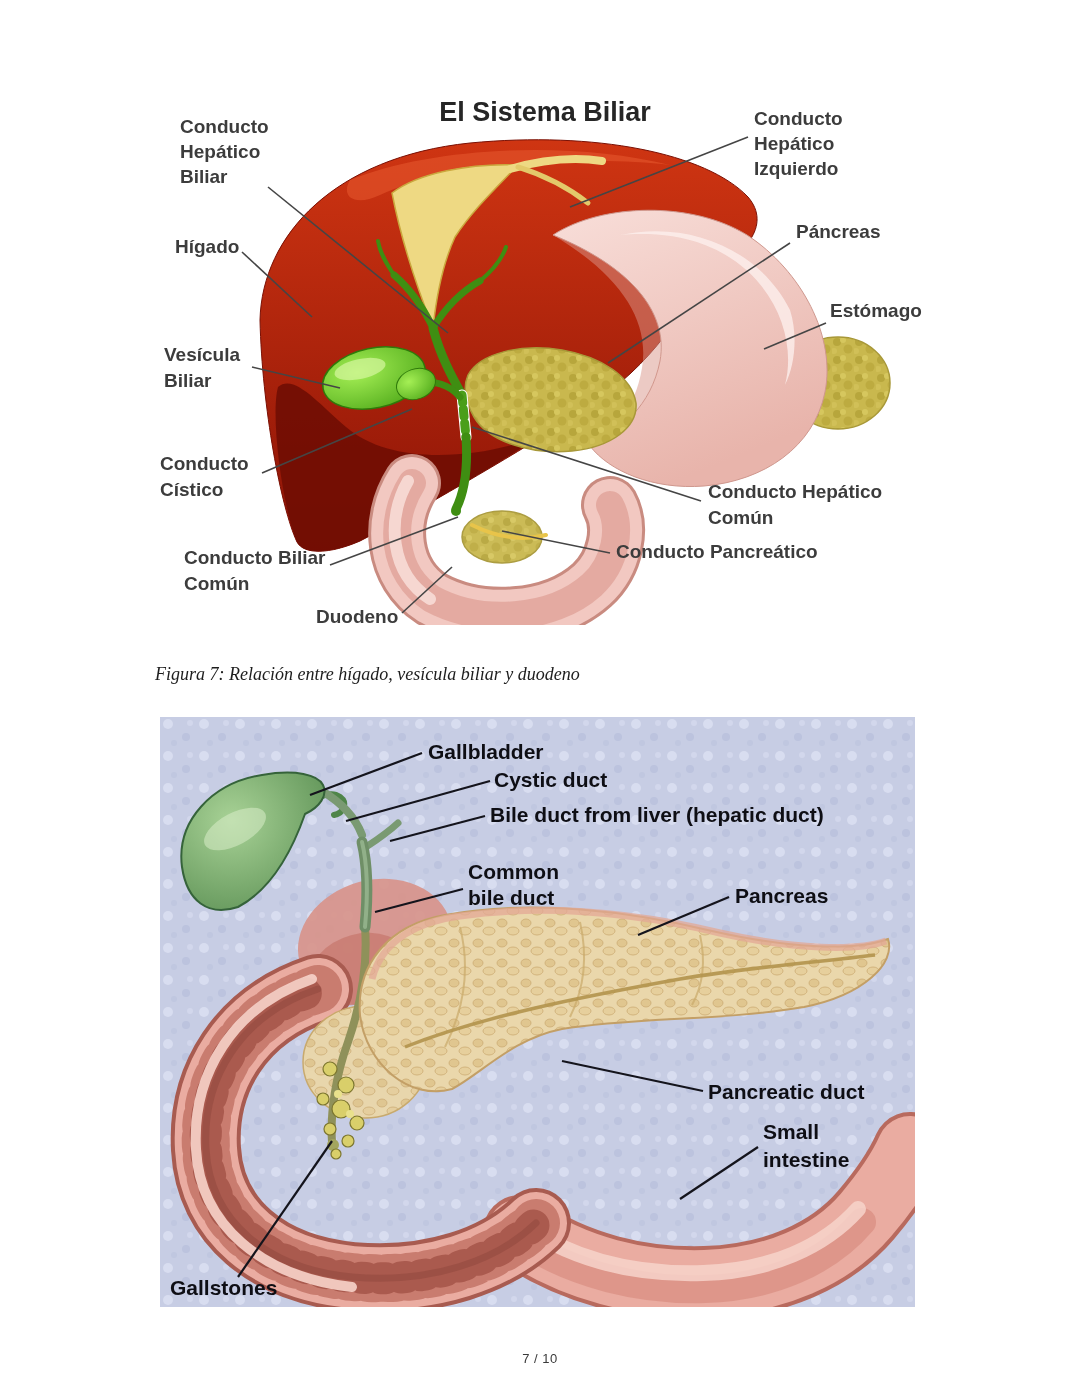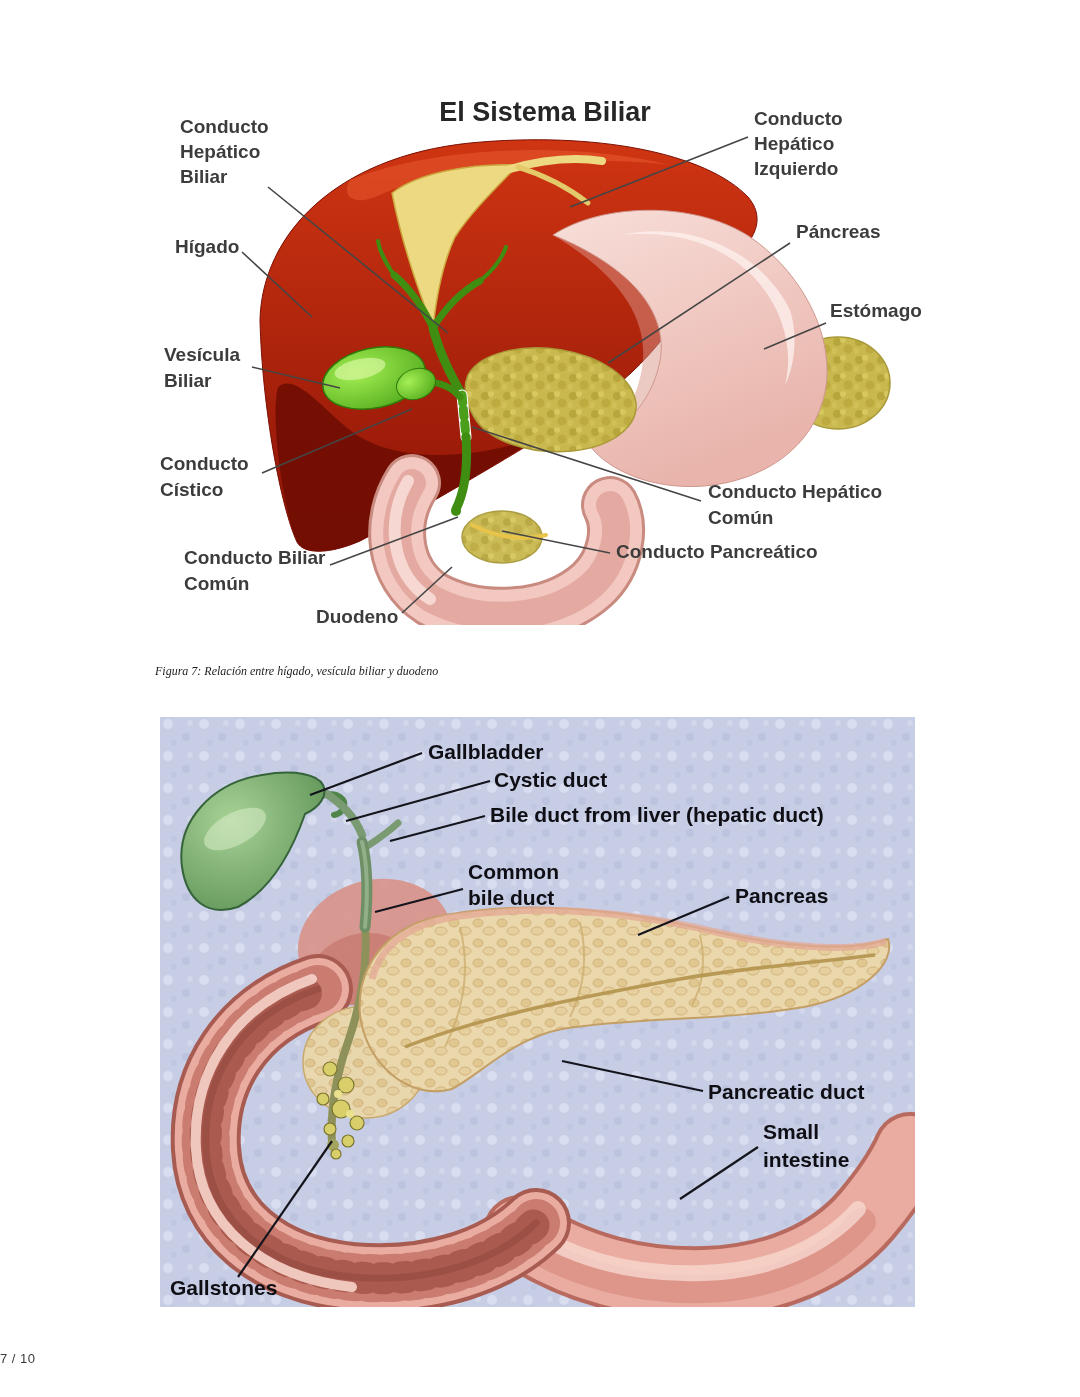--- a/index.html
+++ b/index.html
@@ -3,22 +3,22 @@
 <meta charset="utf-8">
 <style>
   html,body{margin:0;padding:0;background:#ffffff;}
   .page{position:relative;width:1080px;height:1397px;background:#ffffff;
         font-family:"Liberation Sans",sans-serif;overflow:hidden;}
   figure{margin:0;padding:0;}
   .fig1{position:absolute;left:150px;top:85px;width:780px;height:540px;}
   .fig2{position:absolute;left:160px;top:700px;width:755px;height:590px;margin-top:17px;}
   .caption{position:absolute;left:155px;top:664px;width:640px;
            font-family:"Liberation Serif",serif;font-style:italic;
-           font-size:12px;color:#1d1d1d;}
-  .footer{position:absolute;left:0;top:1351px;width:100%;
+           font-size:18px;color:#1d1d1d;}
+  .footer{position:absolute;left:0;top:1351px;width:100%;text-align:center;
           font-size:13px;color:#3a3a3a;letter-spacing:.5px;}
   svg{display:block;width:100%;height:100%;}
   .ttl{font-family:"Liberation Sans",sans-serif;font-size:27px;font-weight:bold;fill:#262626;}
   .lbl-es{font-family:"Liberation Sans",sans-serif;font-size:19px;font-weight:600;fill:#3c3c3c;}
   .lbl-en{font-family:"Liberation Sans",sans-serif;font-size:21px;font-weight:bold;fill:#0e0e14;}
   .leader-es{stroke:#454545;stroke-width:1.6;fill:none;}
   .leader-en{stroke:#14141c;stroke-width:2.2;fill:none;}
 </style>
 </head>
 <body>

